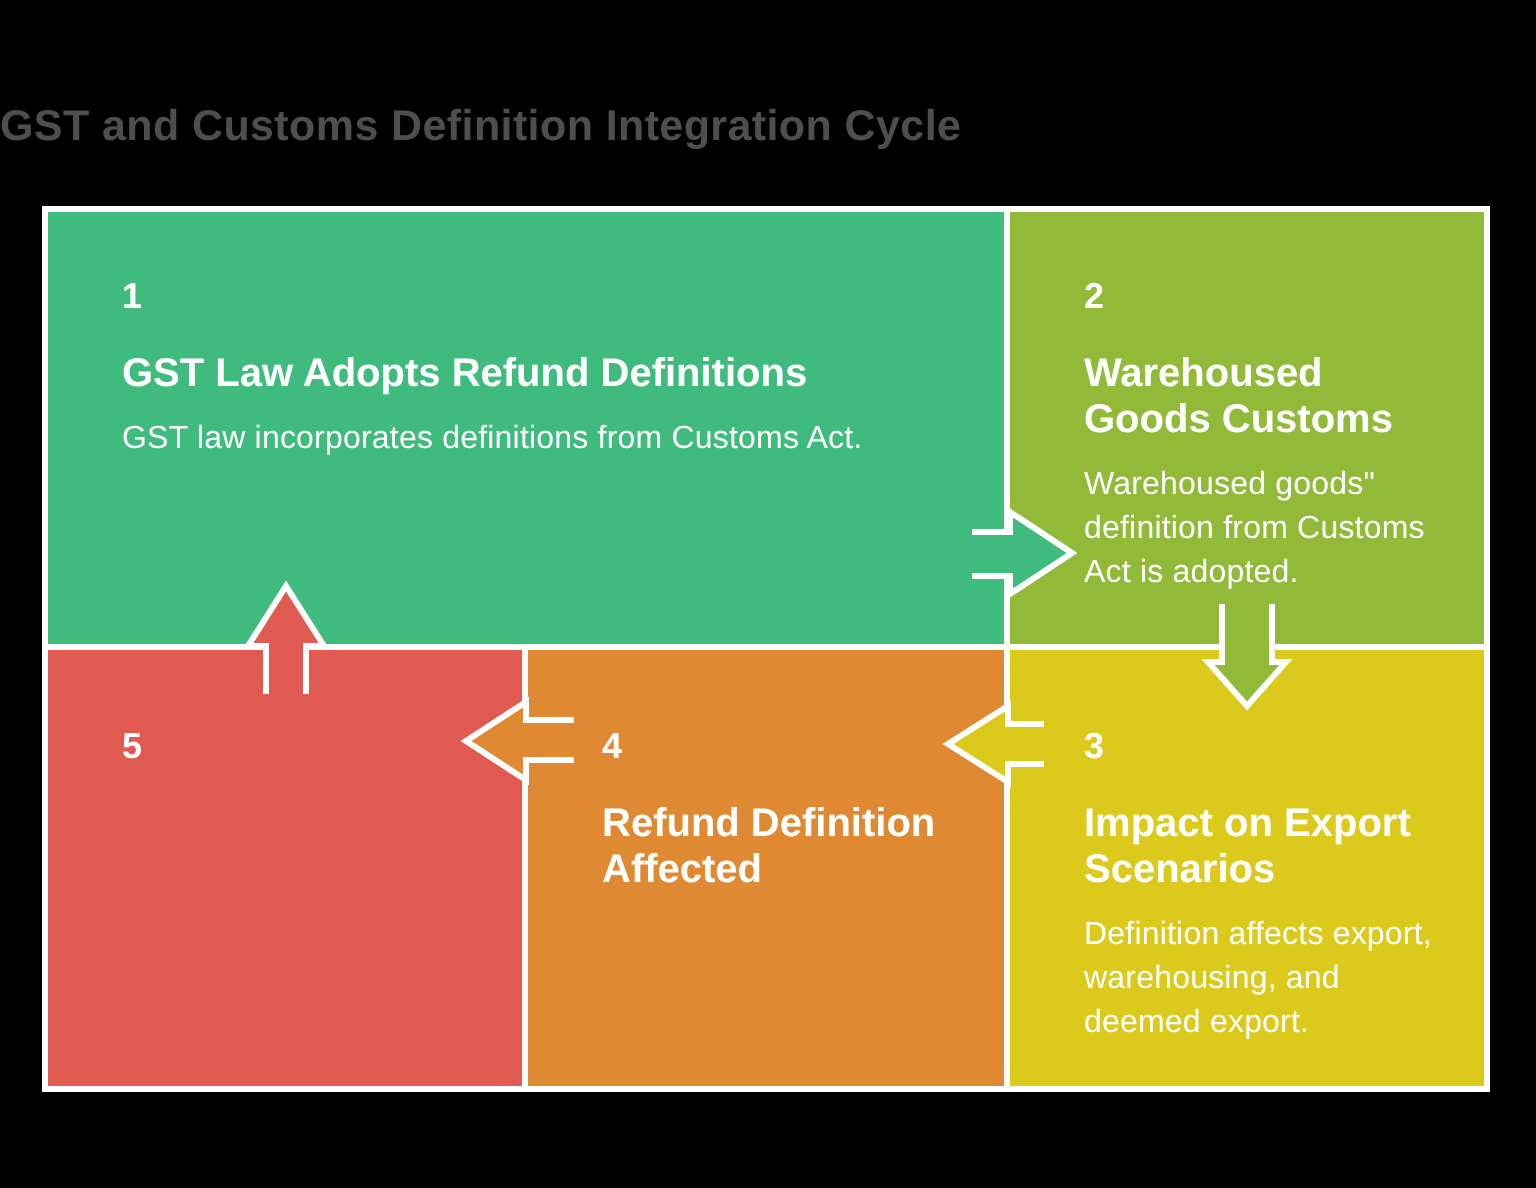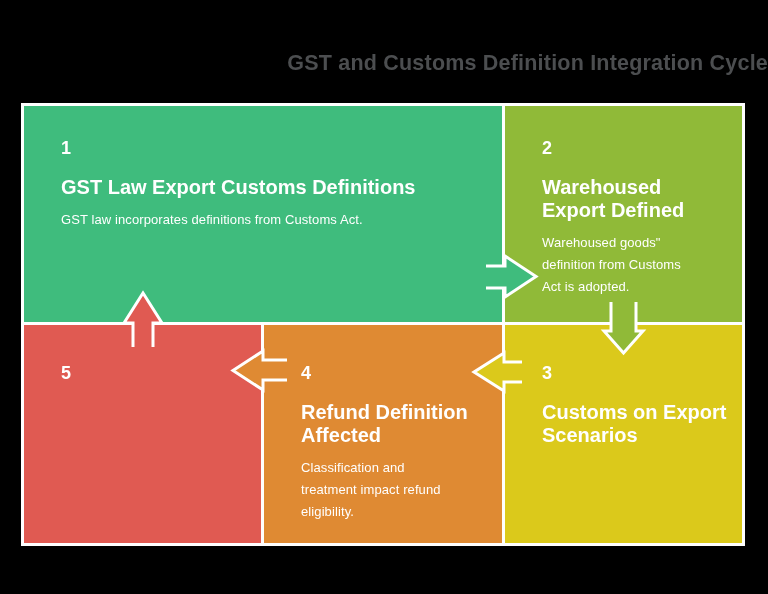--- a/index.html
+++ b/index.html
@@ -2,21 +2,21 @@
 <html><head>
 <meta charset="utf-8">
 <style>
   html,body { margin:0; padding:0; background:#000; }
   .stage {
     position:relative; width:768px; height:594px; background:#000000;
     font-family:"Liberation Sans", sans-serif; overflow:hidden;
   }
   .title {
     position:absolute; top:51px; left:0; width:100%; margin:0;
-    text-align:right; font-size:21.5px; font-weight:bold;
+    text-align:left; font-size:21.5px; font-weight:bold;
     color:#4c4e50; letter-spacing:0.2px;
   }
   .panel {
     position:absolute; left:21px; top:103px; width:724px; height:443px;
     background:#ffffff; box-sizing:border-box; padding:3px;
     display:grid; grid-template-columns:237px 238px 237px;
     grid-template-rows:216px 218px; gap:3px;
   }
   .block { color:#ffffff; box-sizing:border-box; padding:32px 14px 0 37px; }
   .block.r2 { padding-top:38px; }
@@ -24,67 +24,67 @@
   .b2 { grid-column:3; grid-row:1; }
   .b5 { grid-column:1; grid-row:2; }
   .b4 { grid-column:2; grid-row:2; }
   .b3 { grid-column:3; grid-row:2; }
   .num { font-size:18px; font-weight:bold; line-height:20px; }
   .btitle {
     font-size:20px; font-weight:bold; line-height:23px; margin-top:18px;
     white-space:pre-line;
   }
   .bdesc {
-    font-size:13px; line-height:22px; margin-top:10px;
+    font-size:16px; line-height:22px; margin-top:10px;
     white-space:pre-line; letter-spacing:0.1px;
   }
   .arrows { position:absolute; left:0; top:0; pointer-events:none; }
   .arrows path { stroke:#ffffff; stroke-width:3; stroke-linejoin:miter; }
 </style>
 </head>
 <body>
 
 <div class="stage">
 
   <h1 class="title">GST and Customs Definition Integration Cycle</h1>
 
   <div class="panel">
 
     <div class="block b1" style="background-color: rgb(63, 188, 125);">
       <div class="num">1</div>
-      <div class="btitle">GST Law Export Customs Definitions</div>
+      <div class="btitle">GST Law Adopts Refund Definitions</div>
       <div class="bdesc">GST law incorporates definitions from Customs Act.</div>
     </div>
 
     <div class="block b2" style="background-color: rgb(144, 186, 56);">
       <div class="num">2</div>
       <div class="btitle">Warehoused
-Export Defined</div>
+Goods Customs</div>
       <div class="bdesc">Warehoused goods"
 definition from Customs
 Act is adopted.</div>
     </div>
 
     <div class="block b5 r2" style="background-color: rgb(224, 90, 82);">
       <div class="num">5</div>
     </div>
 
     <div class="block b4 r2" style="background-color: rgb(223, 138, 51);">
       <div class="num">4</div>
       <div class="btitle">Refund Definition
 Affected</div>
-      <div class="bdesc">Classification and
-treatment impact refund
-eligibility.</div>
     </div>
 
     <div class="block b3 r2" style="background-color: rgb(219, 201, 27);">
       <div class="num">3</div>
-      <div class="btitle">Customs on Export
+      <div class="btitle">Impact on Export
 Scenarios</div>
+      <div class="bdesc">Definition affects export,
+warehousing, and
+deemed export.</div>
     </div>
 
   </div>
 
   <svg class="arrows" width="768" height="594" viewBox="0 0 768 594">
     <path d="M486,266 L505,266 L505,256 L536,276.5 L505,297 L505,288 L486,288" fill="#3fbc7d"></path>
     <path d="M611,302 L611,331 L604,331 L623.5,353 L643,331 L636,331 L636,302" fill="#90ba38"></path>
     <path d="M522,362 L504,362 L504,353 L474,372 L504,391 L504,382 L522,382" fill="#dbc91b"></path>
     <path d="M287,360 L263,360 L263,351 L233,370.5 L263,390 L263,380 L287,380" fill="#df8a33"></path>
     <path d="M133,347 L133,323 L124,323 L143,293 L162,323 L153,323 L153,347" fill="#e05a52"></path>

